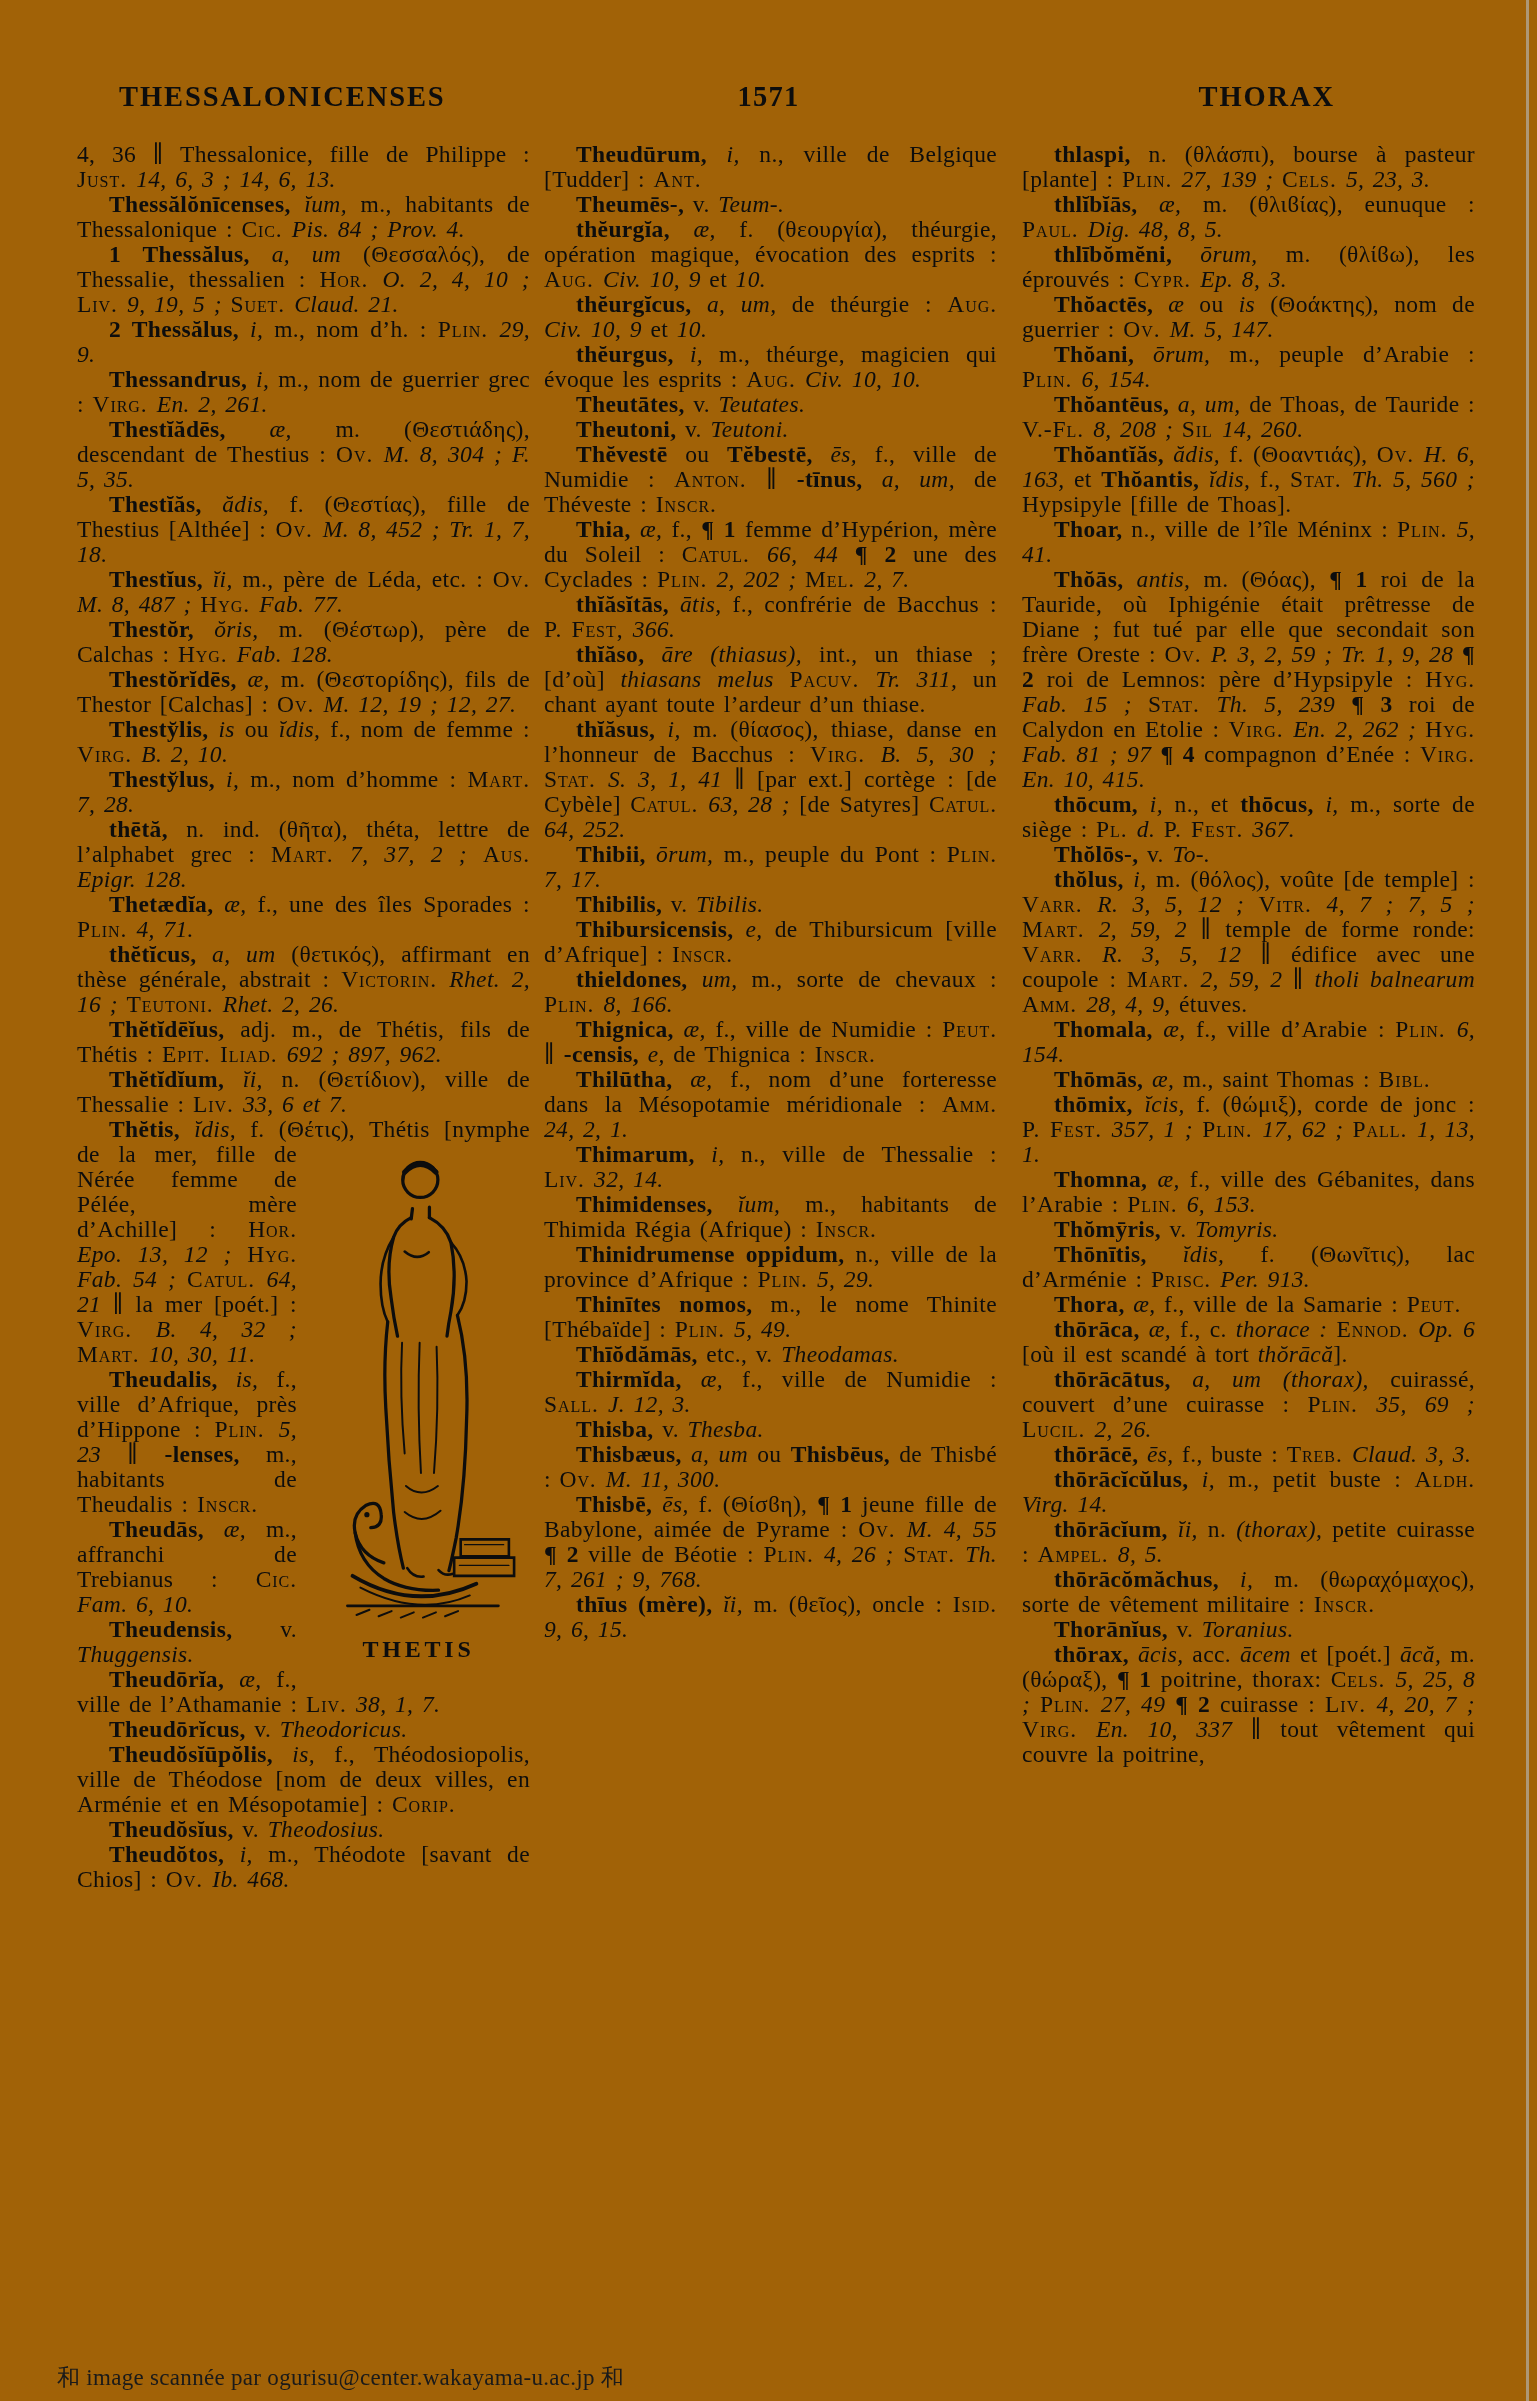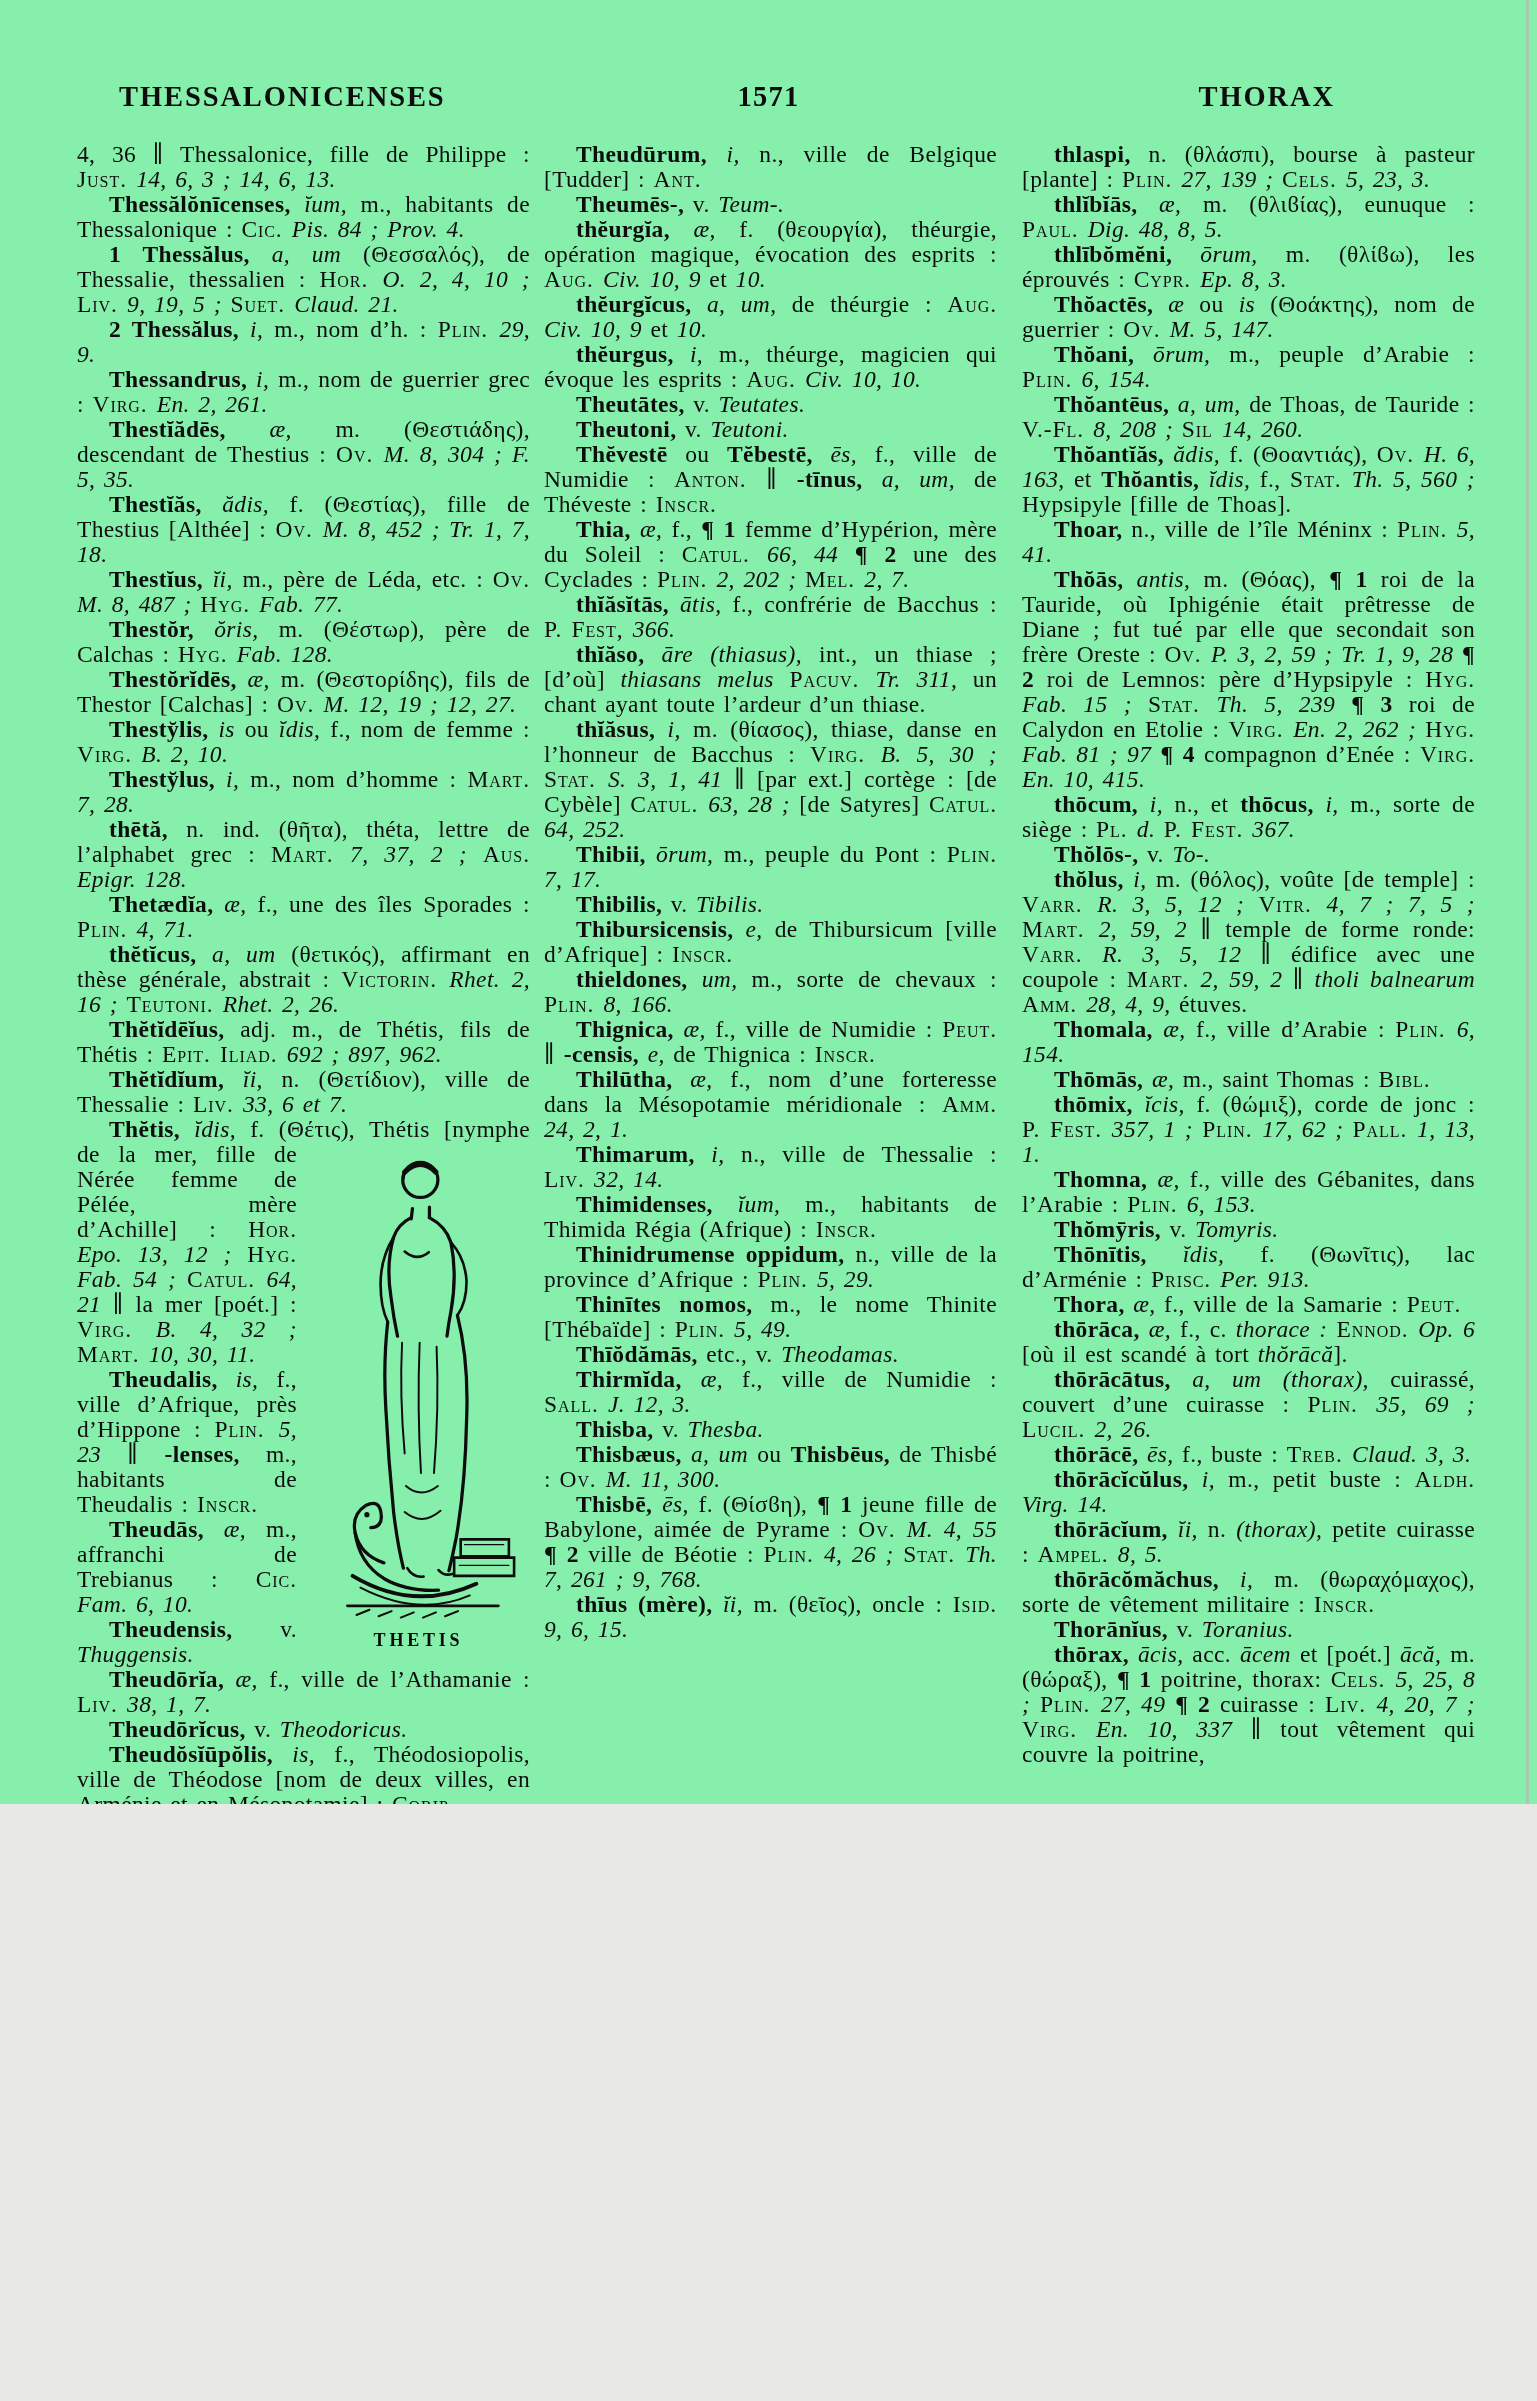--- a/index.html
+++ b/index.html
@@ -1,35 +1,35 @@
 <!DOCTYPE html>
 <html style="font-size:10px"><head>
 <meta charset="utf-8">
 <style>
   html,body{margin:0;padding:0;background:#e8e8e4;}
-  #page{position:relative;width:1537px;height:1804px;background:#86efac;
+  #page{position:relative;width:1537px;height:2401px;background:#a16207;
         font-family:"Liberation Serif","DejaVu Serif",serif;color:#0d0d0d;overflow:hidden;}
   .hdr{position:absolute;top:81px;font-weight:bold;font-size:28.5px;letter-spacing:1.9px;white-space:nowrap;}
   #hdr-left{left:119px;}
   #hdr-center{left:0;right:0;text-align:center;letter-spacing:1.3px;}
   #hdr-right{right:202px;}
   .col{position:absolute;top:142px;width:453px;height:2181px;overflow:hidden;
        font-size:23.5px;line-height:25px;text-align:justify;
        letter-spacing:0.015em;word-spacing:0.10em;}
   #col-0{left:77px;}
   #col-1{left:544px;}
   #col-2{left:1022px;}
   .entry{margin:0;text-indent:32px;}
   .entry.noind{text-indent:0;}
   .b{font-weight:bold;}
   .i{font-style:italic;}
   .s{font-variant:small-caps;letter-spacing:0.04em;}
   .fig-wrap{float:right;width:223px;margin:3.8px 0 6.3px 10px;display:flex;flex-direction:column;align-items:center;}
   .fig-wrap svg{display:block;}
-  .fig-caption{font-variant:small-caps;font-weight:bold;font-size:18px;letter-spacing:3.8px;text-indent:0;}
+  .fig-caption{font-variant:small-caps;font-weight:bold;font-size:24px;letter-spacing:3.8px;margin-top:9px;text-indent:0;}
   #footer{position:absolute;left:57px;top:2362px;font-size:23px;letter-spacing:0.3px;color:#1a1a1a;}
   #scan-edge{position:absolute;right:7.6px;top:0;width:3.2px;height:100%;background:#b5b5b2;opacity:0.65;}
 </style>
 </head>
 <body>
 
 <div id="page">
   <div id="hdr-left" class="hdr">THESSALONICENSES</div>
   <div id="hdr-center" class="hdr">1571</div>
   <div id="hdr-right" class="hdr">THORAX</div>

